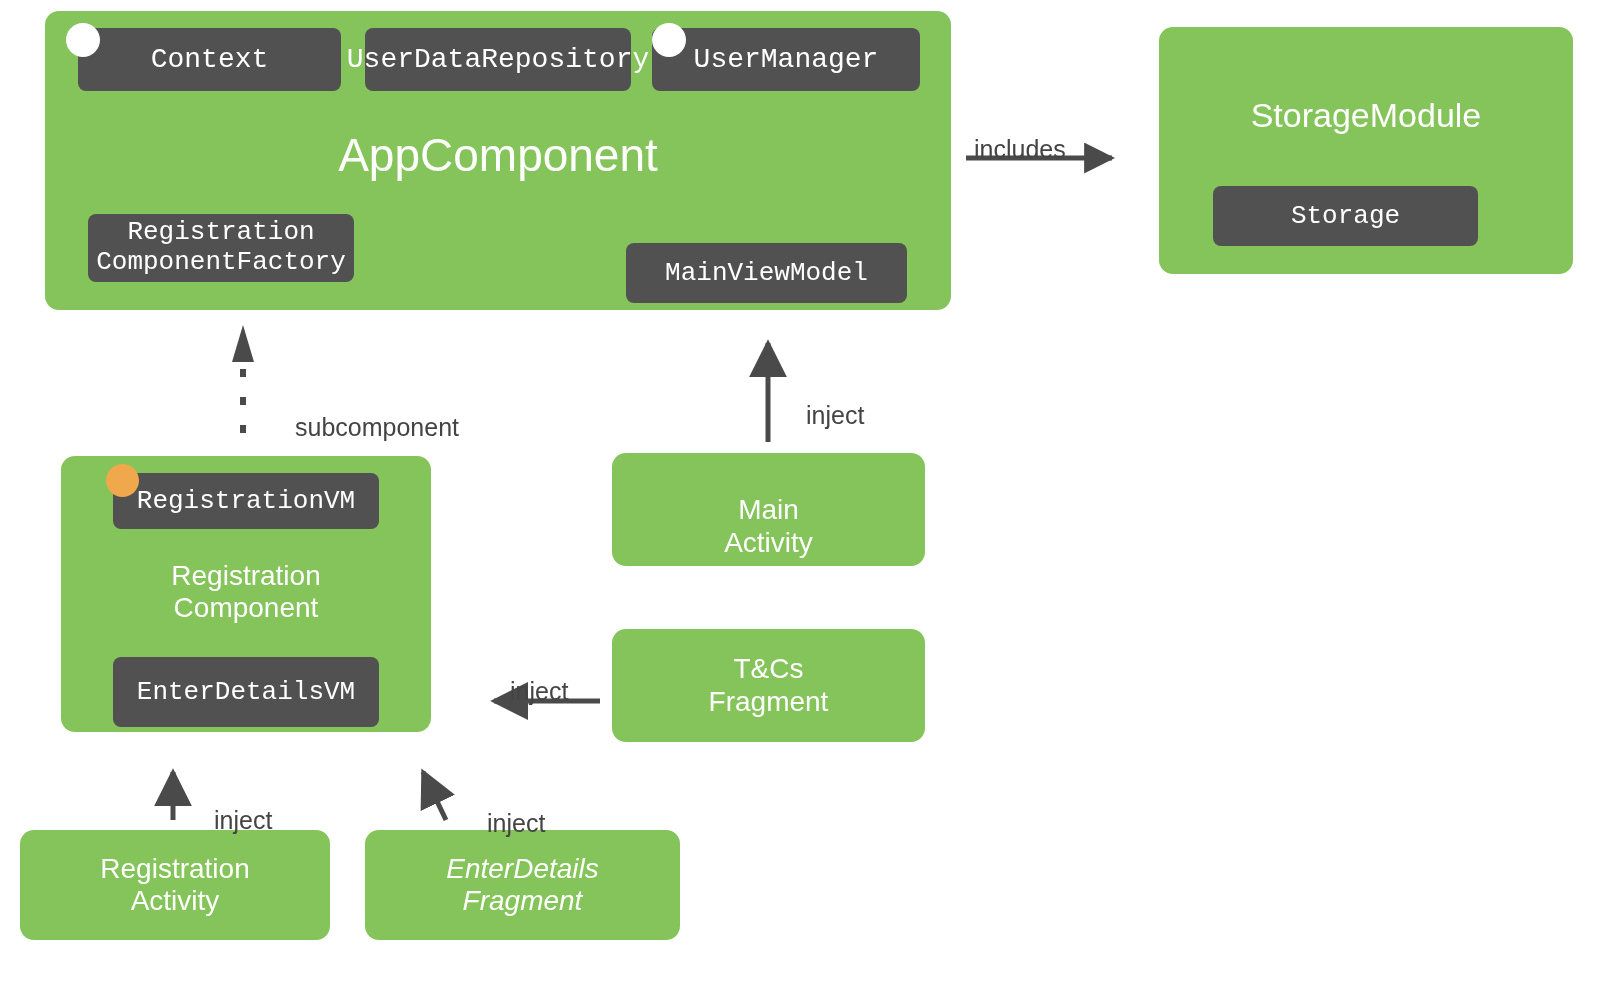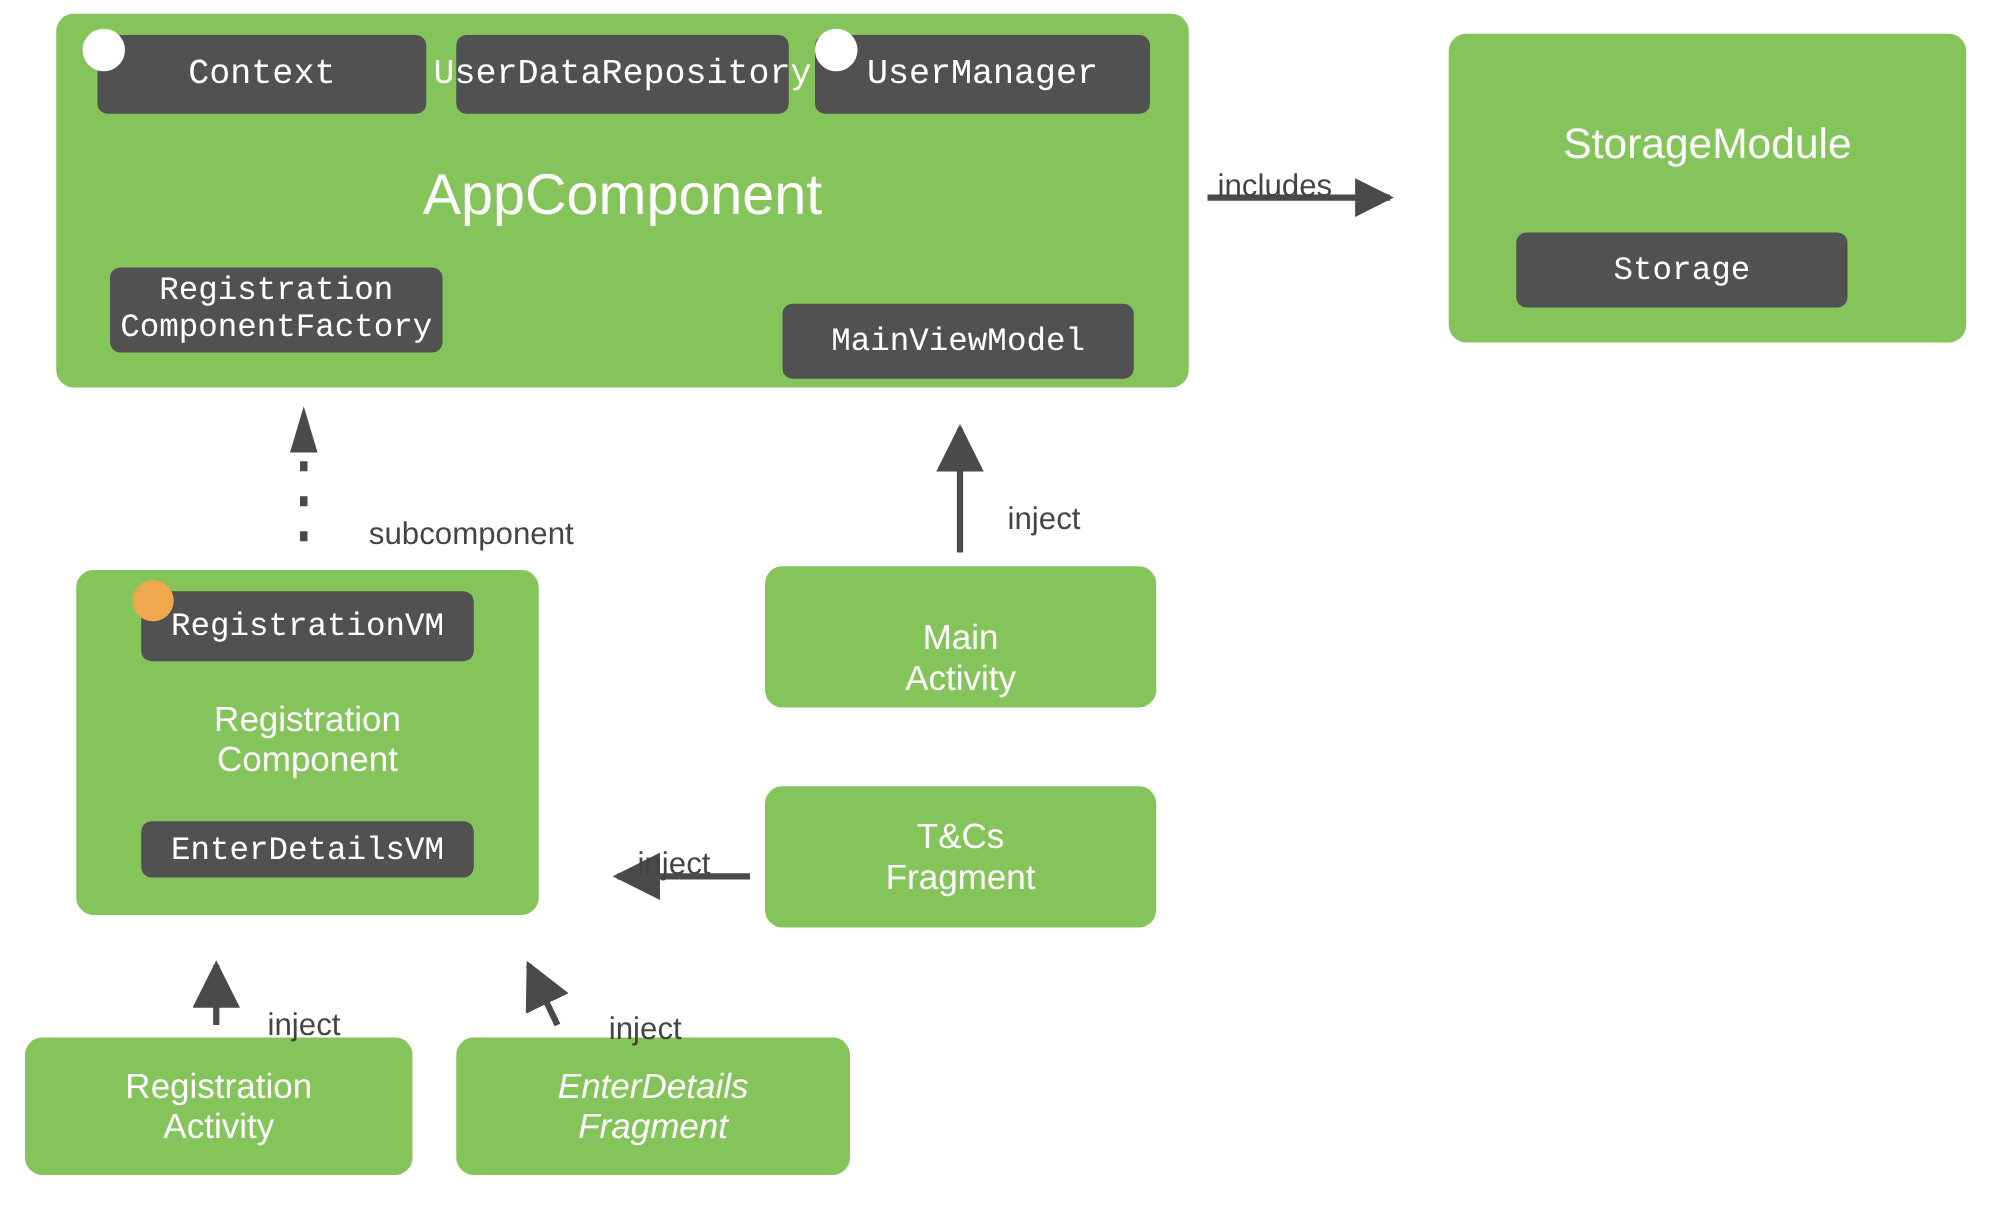--- a/index.html
+++ b/index.html
@@ -121,21 +121,21 @@
   <div class="dbox txt-26" style="left:113px; top:473px; width:266px; height:56px;">
     <span>RegistrationVM</span>
   </div>
   <div class="dot dot-orange" style="left:106px; top:464px; width:33px; height:33px;"></div>
 
   <div class="glabel txt-28" style="left:61px; top:552px; width:370px; height:80px;">
     <span>Registration
 Component</span>
   </div>
 
-  <div class="dbox txt-26" style="left:113px; top:657px; width:266px; height:45px;">
+  <div class="dbox txt-26" style="left:113px; top:657px; width:266px; height:70px;">
     <span>EnterDetailsVM</span>
   </div>
 
   <div class="gbox" style="left:612px; top:453px; width:313px; height:113px;"></div>
   <div class="glabel txt-28" style="left:612px; top:453px; width:313px; height:113px;margin-top:17px;">
     <span>Main
 Activity</span>
   </div>
 
   <div class="gbox" style="left:612px; top:629px; width:313px; height:113px;"></div>

